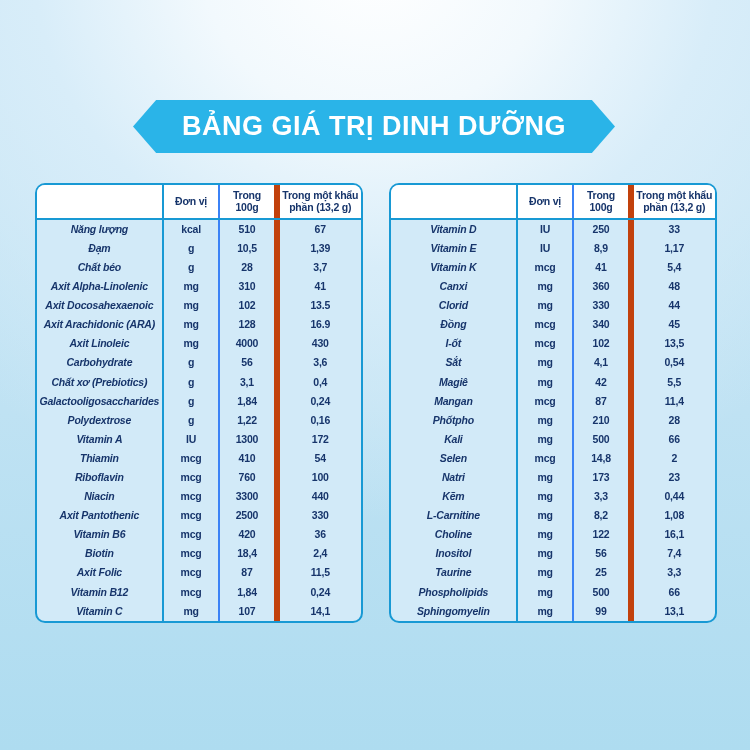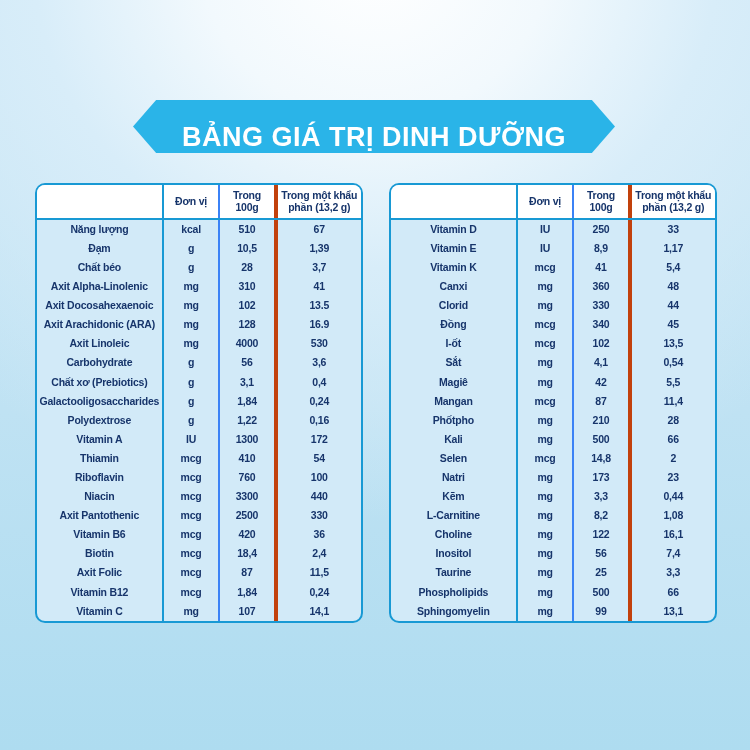--- a/index.html
+++ b/index.html
@@ -11,21 +11,21 @@
   .page{
     position:relative;width:750px;height:750px;
     background:
       radial-gradient(ellipse 620px 560px at 50% -40px, #ffffff 0%, #f2f9fd 28%, #d8edf9 55%, rgba(183,222,241,0) 100%),
       linear-gradient(180deg, #c9e6f5 0%, #bfe2f3 55%, #aedcf0 100%);
   }
   .banner{
     position:absolute;left:133px;top:100px;width:482px;height:53px;
     background:#2ab4e8;
     clip-path:polygon(0 50%, 4.8% 0, 95.2% 0, 100% 50%, 95.2% 100%, 4.8% 100%);
-    display:flex;align-items:flex-end;justify-content:center;
+    display:flex;align-items:center;justify-content:center;
   }
   .banner span{
     color:#ffffff;font-size:27px;font-weight:bold;letter-spacing:.5px;
     white-space:nowrap;
   }
   .ntable{
     position:absolute;top:183px;width:328px;height:440px;
     box-sizing:border-box;
     border:2px solid #1899d4;border-radius:10px;
     background:#d2eaf8;overflow:hidden;
@@ -40,24 +40,24 @@
   }
   .rows{flex:1;display:flex;flex-direction:column;}
   .row{flex:1;display:flex;}
   .cell{
     display:flex;align-items:center;justify-content:center;
     text-align:center;box-sizing:border-box;
     font-size:10.5px;letter-spacing:-0.2px;line-height:1.1;
     padding:0 2px;overflow:hidden;white-space:nowrap;
   }
   .hrow .cell{font-size:10.5px;white-space:normal;}
-  .c0{width:38.5%;}
+  .c0{width:38.5%;font-style:italic;}
   .c1{width:17.5%;border-left:2px solid #1899d4;}
   .c2{width:17%;border-left:2px solid #3b82f6;}
-  .c3{flex:1;border-left:4px solid #c2410c;}
+  .c3{flex:1;border-left:6px solid #c2410c;}
 </style>
 </head>
 <body>
 
 <div class="page">
   <div class="banner">
     <span>BẢNG GIÁ TRỊ DINH DƯỠNG</span>
   </div>
   <div class="ntable left">
       <div class="hrow">
@@ -100,21 +100,21 @@
         <div class="row">
           <div class="cell c0">Axit Arachidonic (ARA)</div>
           <div class="cell c1">mg</div>
           <div class="cell c2">128</div>
           <div class="cell c3">16.9</div>
         </div>
         <div class="row">
           <div class="cell c0">Axit Linoleic</div>
           <div class="cell c1">mg</div>
           <div class="cell c2">4000</div>
-          <div class="cell c3">530</div>
+          <div class="cell c3">430</div>
         </div>
         <div class="row">
           <div class="cell c0">Carbohydrate</div>
           <div class="cell c1">g</div>
           <div class="cell c2">56</div>
           <div class="cell c3">3,6</div>
         </div>
         <div class="row">
           <div class="cell c0">Chất xơ (Prebiotics)</div>
           <div class="cell c1">g</div>

